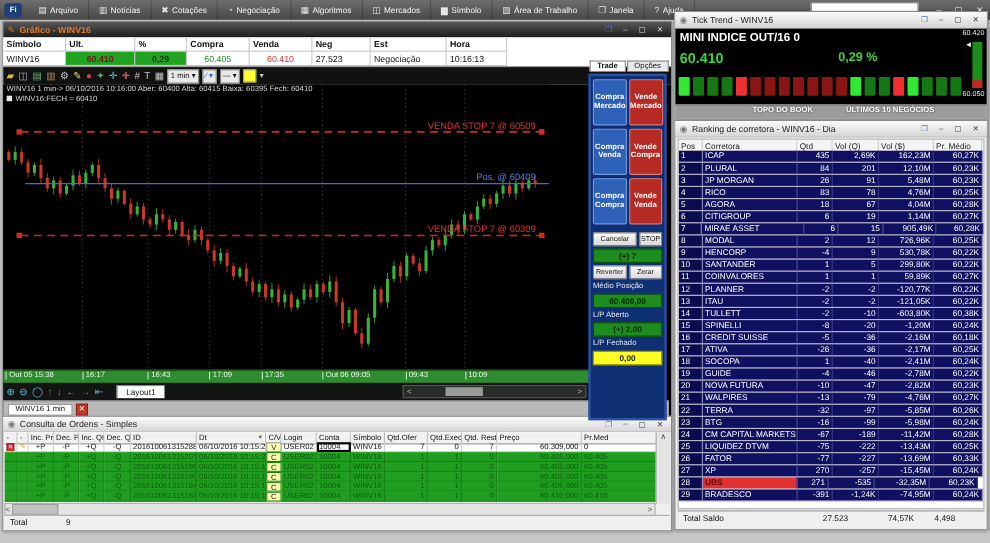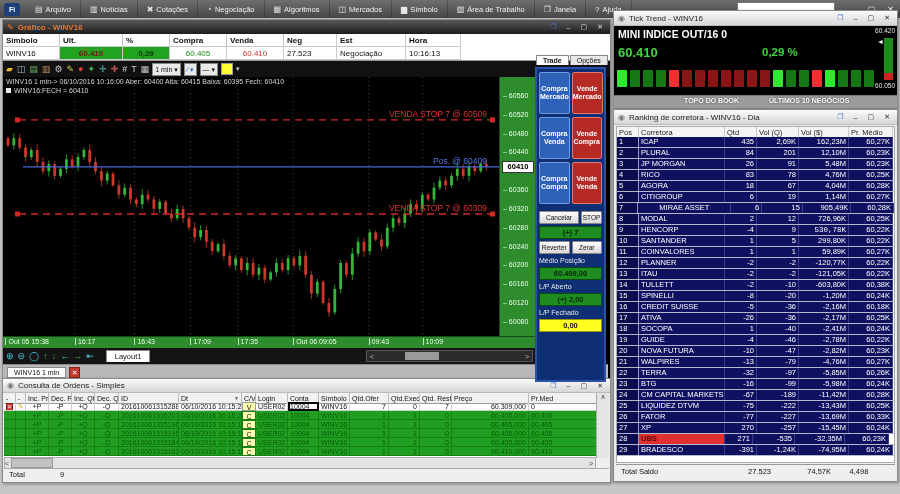--- a/index.html
+++ b/index.html
@@ -414,36 +414,20 @@
           <line x1="20" y1="89.9" x2="496" y2="89.9" stroke="#4a66d8" stroke-width="1.2"></line>
           <text x="484" y="86.9" fill="#5a78e8" font-size="8.5" text-anchor="end" font-family="Liberation Sans,sans-serif">Pos. @ 60409</text>
           <line x1="16" y1="137.0" x2="492" y2="137.0" stroke="#d22a22" stroke-width="1.4" stroke-dasharray="7,5"></line>
           <rect x="12" y="134.5" width="5" height="5" fill="#d22a22"></rect>
           <rect x="487" y="134.5" width="5" height="5" fill="#d22a22"></rect>
           <text x="484" y="134" fill="#e03030" font-size="8.5" text-anchor="end" font-family="Liberation Sans,sans-serif">VENDA STOP 7 @ 60309</text>
         </svg>
       <div id="info1">WINV16 1 min-&gt; 06/10/2016 10:16:00 Aber: 60400 Alta: 60415 Baixa: 60395 Fech: 60410</div>
       <div id="info2"><span class="bullet"></span><span>WINV16:FECH = 60410</span></div>
     </div>
-    <div id="price-axis">
-        <div class="ptick" style="top: 14.8364px;">60560</div>
-        <div class="ptick" style="top: 33.6727px;">60520</div>
-        <div class="ptick" style="top: 52.5091px;">60480</div>
-        <div class="ptick" style="top: 71.3455px;">60440</div>
-        <div class="ptick" style="top: 90.1818px;">60400</div>
-        <div class="ptick" style="top: 109.018px;">60360</div>
-        <div class="ptick" style="top: 127.855px;">60320</div>
-        <div class="ptick" style="top: 146.691px;">60280</div>
-        <div class="ptick" style="top: 165.527px;">60240</div>
-        <div class="ptick" style="top: 184.364px;">60200</div>
-        <div class="ptick" style="top: 203.2px;">60160</div>
-        <div class="ptick" style="top: 222.036px;">60120</div>
-        <div class="ptick" style="top: 240.873px;">60080</div>
-        <div id="cur-price" style="top: 84.4727px;">60410</div>
-      </div>
     <div id="time-axis">
         <span class="tlab" style="left: 2.48px;">Out 05 15:38</span>
         <span class="tlab" style="left: 71.92px;">16:17</span>
         <span class="tlab" style="left: 131.44px;">16:43</span>
         <span class="tlab" style="left: 187.488px;">17:09</span>
         <span class="tlab" style="left: 234.608px;">17:35</span>
         <span class="tlab" style="left: 290.16px;">Out 06 09:05</span>
         <span class="tlab" style="left: 365.552px;">09:43</span>
         <span class="tlab" style="left: 419.616px;">10:09</span>
       </div>
@@ -617,40 +601,40 @@
       <div class="rrow rdata">
         <span class="rcell pos" style="width: 22px;">6</span>
         <span class="rcell" style="width: 86px;">CITIGROUP</span>
         <span class="rcell num" style="width: 32px;">6</span>
         <span class="rcell num" style="width: 42px;">19</span>
         <span class="rcell num" style="width: 50px;">1,14M</span>
         <span class="rcell num" style="width: 44px;">60,27K</span>
       </div>
       <div class="rrow rdata">
         <span class="rcell pos" style="width: 22px;">7</span>
-        <span class="rcell" style="width: 96px; text-align: center;">MIRAE ASSET</span>
+        <span class="rcell" style="width: 96px;">MIRAE ASSET</span>
         <span class="rcell num" style="width: 32px;">6</span>
         <span class="rcell num" style="width: 42px;">15</span>
         <span class="rcell num" style="width: 50px;">905,49K</span>
         <span class="rcell num" style="width: 44px;">60,28K</span>
       </div>
       <div class="rrow rdata">
         <span class="rcell pos" style="width: 22px;">8</span>
         <span class="rcell" style="width: 86px;">MODAL</span>
         <span class="rcell num" style="width: 32px;">2</span>
         <span class="rcell num" style="width: 42px;">12</span>
         <span class="rcell num" style="width: 50px;">726,96K</span>
         <span class="rcell num" style="width: 44px;">60,25K</span>
       </div>
       <div class="rrow rdata">
         <span class="rcell pos" style="width: 22px;">9</span>
         <span class="rcell" style="width: 86px;">HENCORP</span>
         <span class="rcell num" style="width: 32px;">-4</span>
         <span class="rcell num" style="width: 42px;">9</span>
-        <span class="rcell num" style="width: 50px; font-family: Liberation Mono, monospace;">530,78K</span>
+        <span class="rcell num" style="width: 50px;">530,78K</span>
         <span class="rcell num" style="width: 44px;">60,22K</span>
       </div>
       <div class="rrow rdata">
         <span class="rcell pos" style="width: 22px;">10</span>
         <span class="rcell" style="width: 86px;">SANTANDER</span>
         <span class="rcell num" style="width: 32px;">1</span>
         <span class="rcell num" style="width: 42px;">5</span>
         <span class="rcell num" style="width: 50px;">299,80K</span>
         <span class="rcell num" style="width: 44px;">60,22K</span>
       </div>

